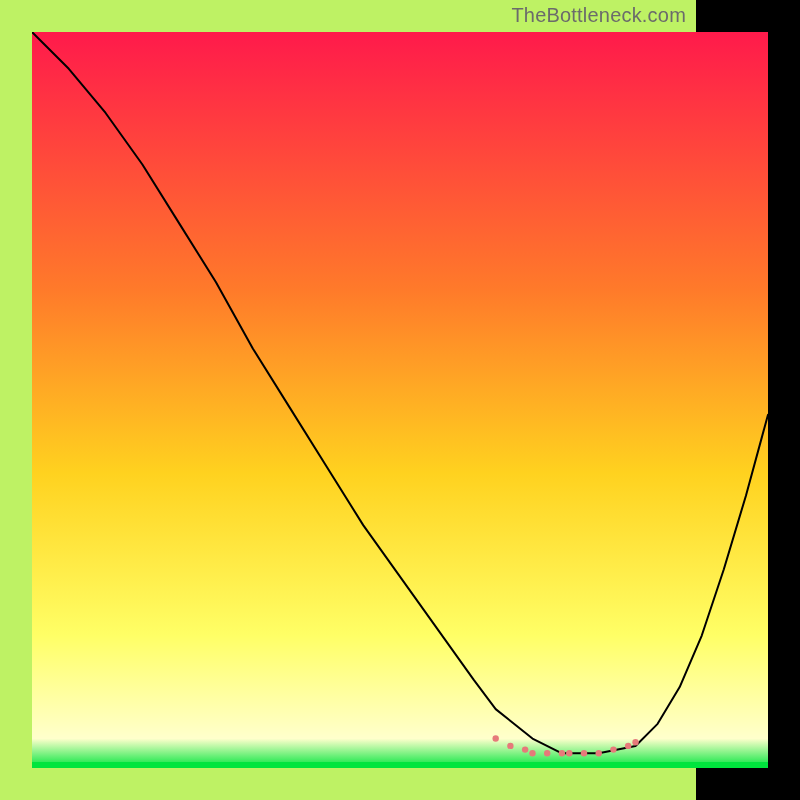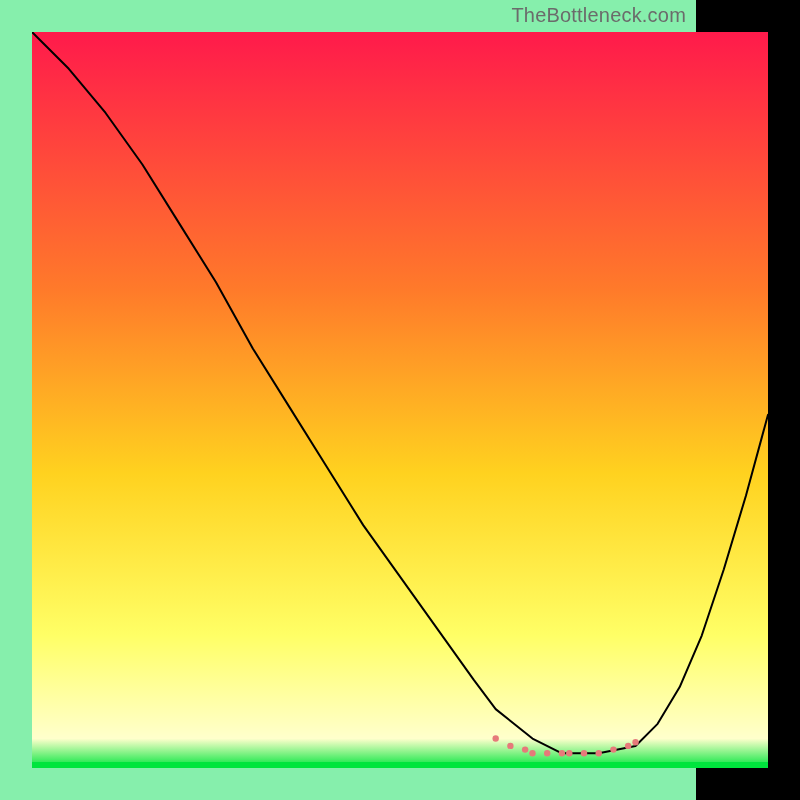--- a/index.html
+++ b/index.html
@@ -7,21 +7,21 @@
     padding: 0;
     width: 800px;
     height: 800px;
     background: #000;
     font-family: Arial, Helvetica, sans-serif;
   }
   .stage {
     position: relative;
     width: 696px;
     height: 800px;
-    background: #86efac;
+    background: #bef264;
   }
   .watermark {
     position: absolute;
     top: 4px;
     right: 10px;
     color: #6b6b6b;
     font-size: 20px;
     font-weight: 500;
     letter-spacing: 0.2px;
   }

